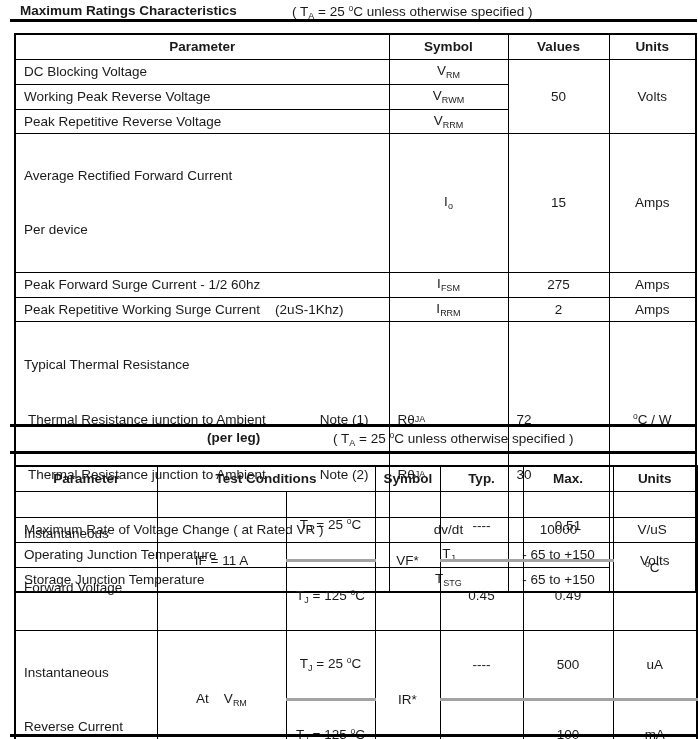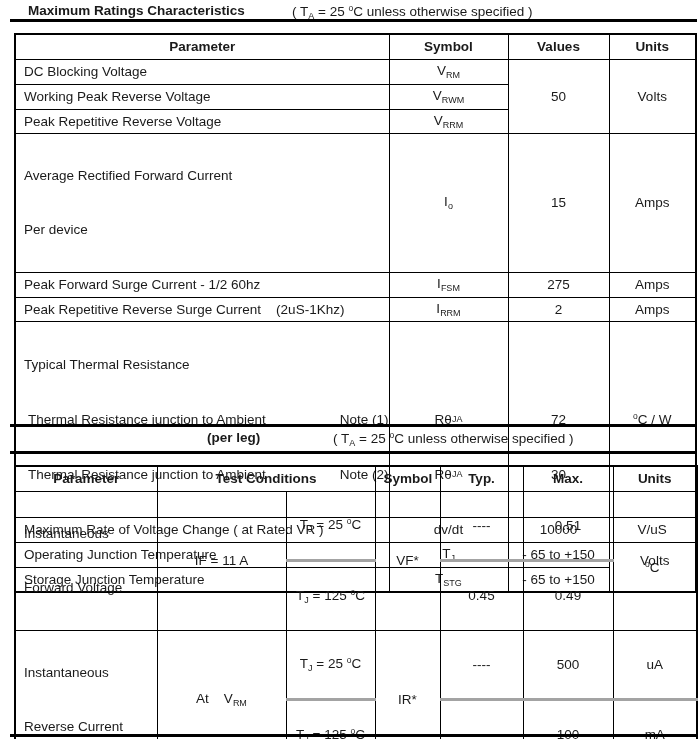--- a/index.html
+++ b/index.html
@@ -11,21 +11,21 @@
     color:#1a1a1a;
   }
   sub { font-size:9px; vertical-align:-3px; letter-spacing:0; }
   sup { font-size:8.5px; vertical-align:5px; }
 
   
   .hdr { position:absolute; width:698px; height:18px; }
   #hdr1 { top:3px; }
   #hdr2 { top:430px; }
   .hdr span { position:absolute; top:0; white-space:pre; }
-  #hdr1-title { left:28px; font-weight:bold; }
+  #hdr1-title { left:20px; font-weight:bold; }
   #hdr1-cond  { left:292px; }
   #hdr2-title { left:22px; font-weight:bold; }
   #hdr2-sub   { left:207px; font-weight:bold; }
   #hdr2-cond  { left:333px; }
 
   
   .dbl-rule {
     position:absolute; left:10px; width:687px; height:3px;
     border-top:2px solid #000; border-bottom:1px solid #000;
   }
@@ -43,22 +43,22 @@
     padding:0 8px;
     text-align:center;
     vertical-align:middle;
     overflow:hidden;
     white-space:pre;
   }
   td.h { font-weight:bold;margin-top:20px; }
   td.param { text-align:left; }
   td.stack { padding:0; vertical-align:top; }
   .tline { height:25px; display:flex; align-items:center; padding:0 8px; }
-  .tline.c { justify-content:center; }
-  .tline.note-row { justify-content:space-between; padding-left:12px; padding-right:0; }
+  .tline.c { justify-content:flex-start; }
+  .tline.note-row { justify-content:space-between; padding-left:12px; padding-right:20px; }
   .pline { height:24px; display:flex; align-items:center; padding:0 8px; }
   td.sep-b { border-bottom:3px solid #a3a3a3; }
   td.sep-t { border-top:1px solid #919191; }
 </style>
 </head>
 <body>
 
 <div id="hdr1" class="hdr">
   <span id="hdr1-title">Maximum Ratings Characteristics</span>
   <span id="hdr1-cond">( T<sub>A</sub> = 25 <sup>o</sup>C unless otherwise specified )</span>
@@ -102,21 +102,21 @@
     <td>15</td>
     <td>Amps</td>
   </tr>
   <tr style="height:25px">
     <td class="param">Peak Forward Surge Current - 1/2 60hz</td>
     <td>I<sub>FSM</sub></td>
     <td>275</td>
     <td>Amps</td>
   </tr>
   <tr style="height:24px">
-    <td class="param">Peak Repetitive Reverse Surge Current    (2uS-1Khz)</td>
+    <td class="param">Peak Repetitive Working Surge Current    (2uS-1Khz)</td>
     <td>I<sub>RRM</sub></td>
     <td>2</td>
     <td>Amps</td>
   </tr>
   <tr style="height:75px">
     <td class="stack">
       <div class="tline">Typical Thermal Resistance</div>
       <div class="tline note-row">
         <span>Thermal Resistance junction to Ambient</span>
         <span>Note (1)</span>

